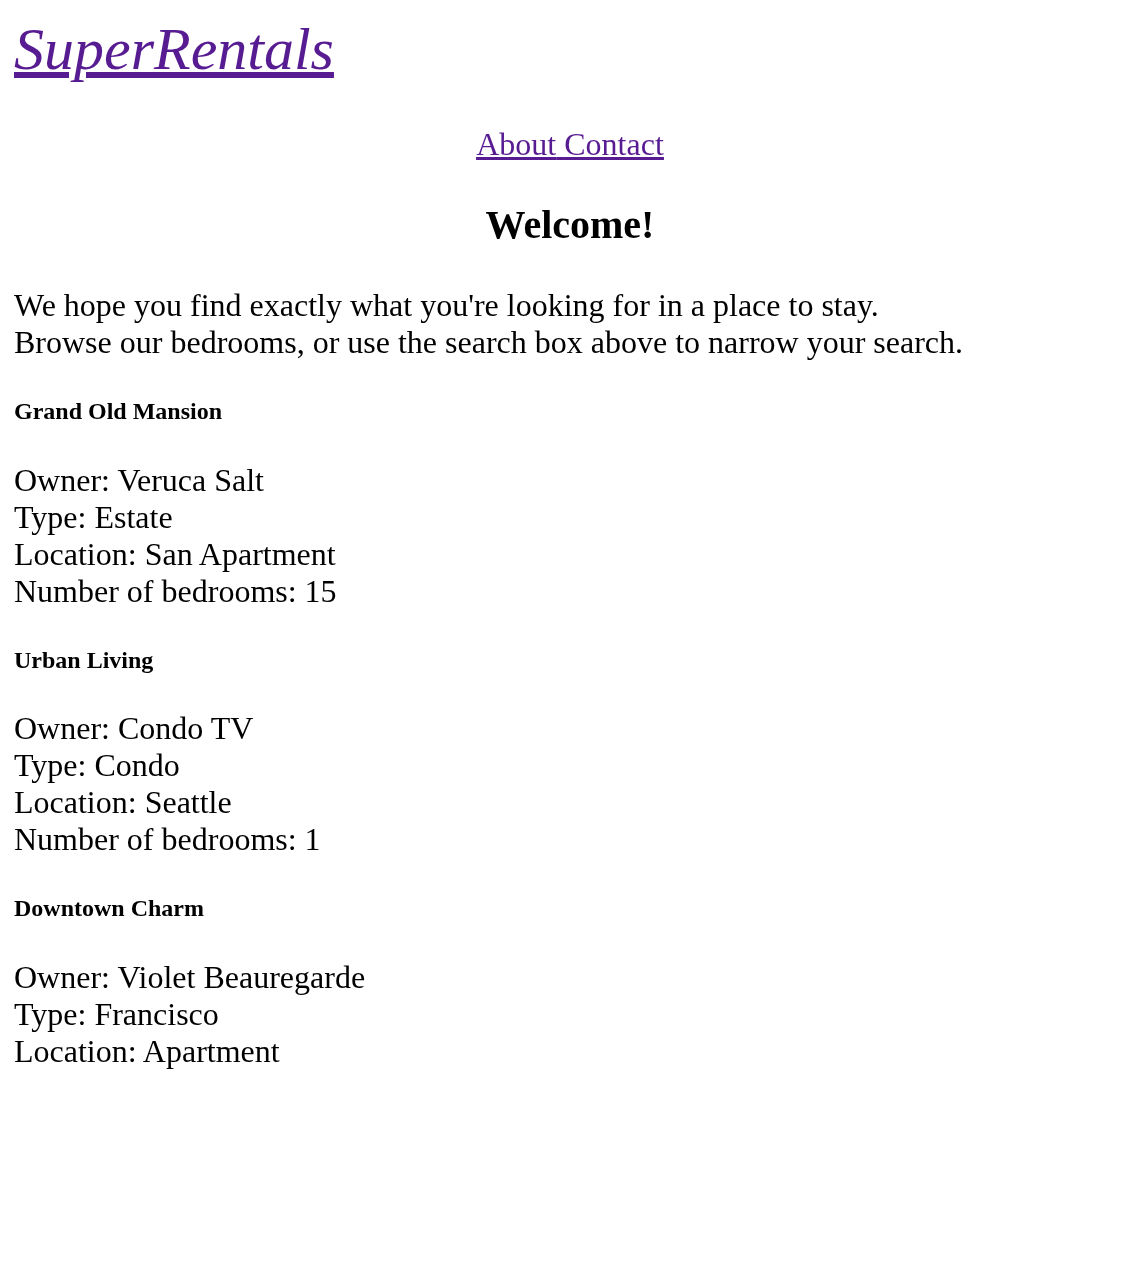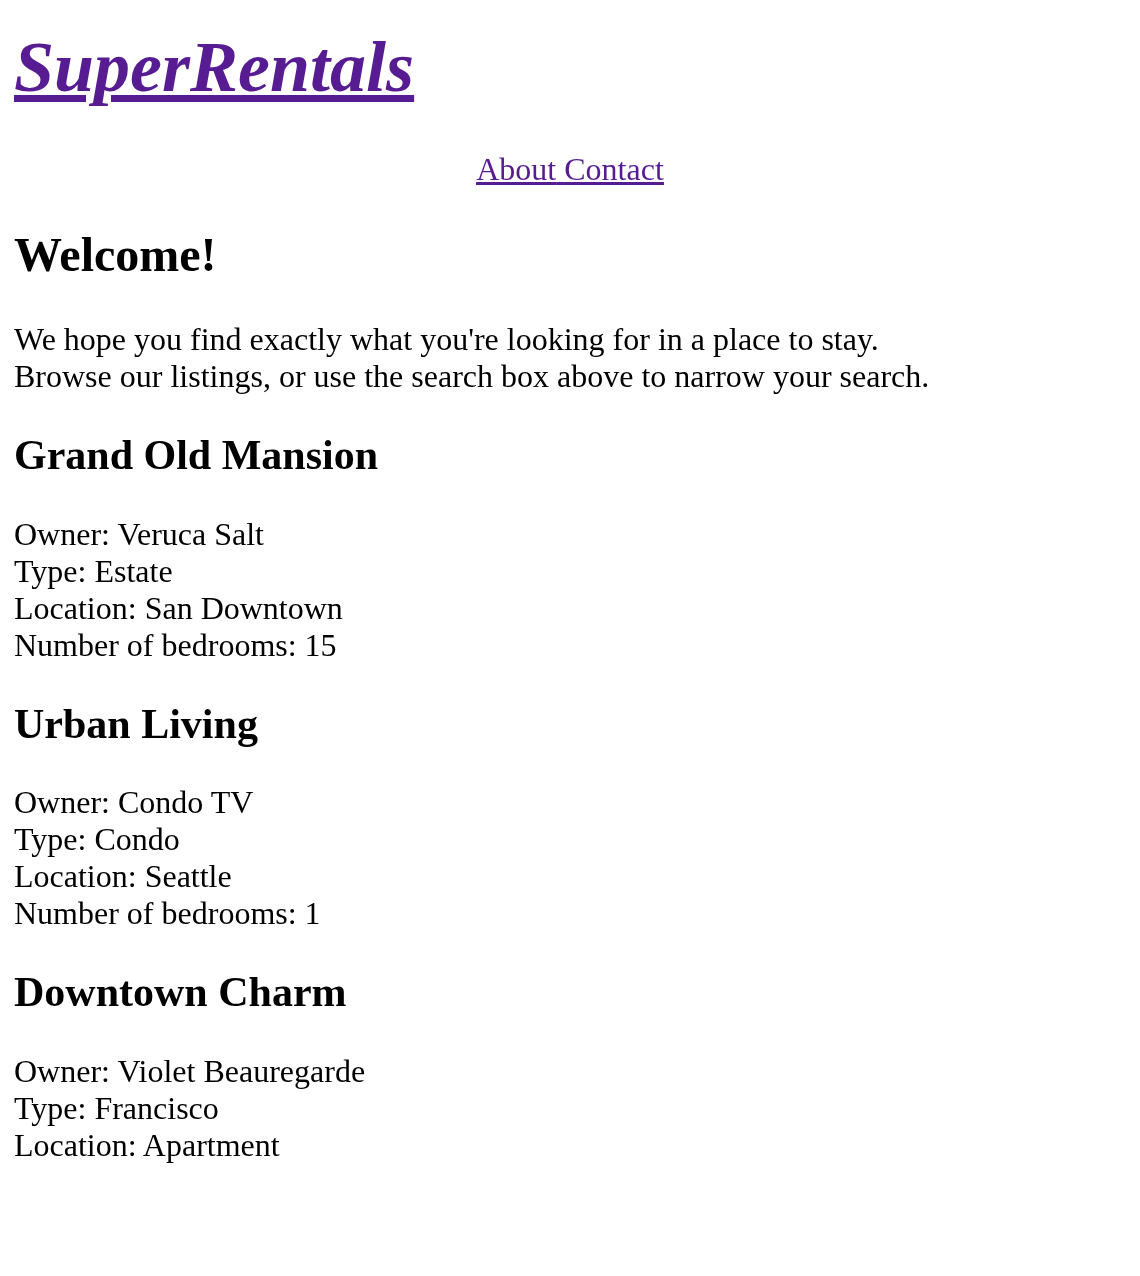--- a/index.html
+++ b/index.html
@@ -21,39 +21,40 @@
     font-size: 32px;
     line-height: normal;
   }
   a {
     color: var(--link-color);
     text-decoration: underline;
     cursor: pointer;
   }
   .site-title-link { display: inline-block; }
   h1 {
-    font-size: 72px;
-    font-weight: bold;
-    margin: 12px 0 43px 0;
+    font-size: 60px;
+    font-weight: normal;
+    margin: 0 0 43px 0;
     line-height: 1.11;
   }
   h1 em { font-style: italic; }
   .nav-links {
     color: var(--link-color);
     text-decoration: underline; 
     text-align: center;
   }
   h2 {
-    font-size: 48px;
+    font-size: 40px;
     font-weight: bold;
     margin: 40px 0;
     line-height: 1.11;
+    text-align: center;
   }
   h3 {
-    font-size: 42px;
+    font-size: 24px;
     font-weight: bold;
     margin: 37px 0;
     line-height: 1.11;
   }
   p { margin: 32px 0; }
   .about-us-row { margin: 0; }
   .rental-detail { margin: 0; font-family: Liberation Serif, serif; }
 </style>
 </head>
 <body>
@@ -64,28 +65,28 @@
   </a>
   <nav class="nav-links">
     <a href="#">About</a> <a href="#">Contact</a>
   </nav>
 </header>
 
 <main>
   <h2>Welcome!</h2>
 
   <p><span>We hope you find exactly what you're looking for in a place to stay.</span><br>
-  <span>Browse our listings, or use the search box above to narrow your search.</span></p>
+  <span>Browse our bedrooms, or use the search box above to narrow your search.</span></p>
 
 
   <section>
     <h3>Grand Old Mansion</h3>
     <div class="rental-detail"><span>Owner:</span> <span>Veruca Salt</span></div>
     <div class="rental-detail"><span>Type:</span> <span>Estate</span></div>
-    <div class="rental-detail"><span>Location:</span> <span>San Downtown</span></div>
+    <div class="rental-detail"><span>Location:</span> <span>San Apartment</span></div>
     <div class="rental-detail"><span>Number of bedrooms:</span> <span>15</span></div>
   </section>
 
   <section>
     <h3>Urban Living</h3>
     <div class="rental-detail"><span>Owner:</span> <span>Condo TV</span></div>
     <div class="rental-detail"><span>Type:</span> <span>Condo</span></div>
     <div class="rental-detail"><span>Location:</span> <span>Seattle</span></div>
     <div class="rental-detail"><span>Number of bedrooms:</span> <span>1</span></div>
   </section>

